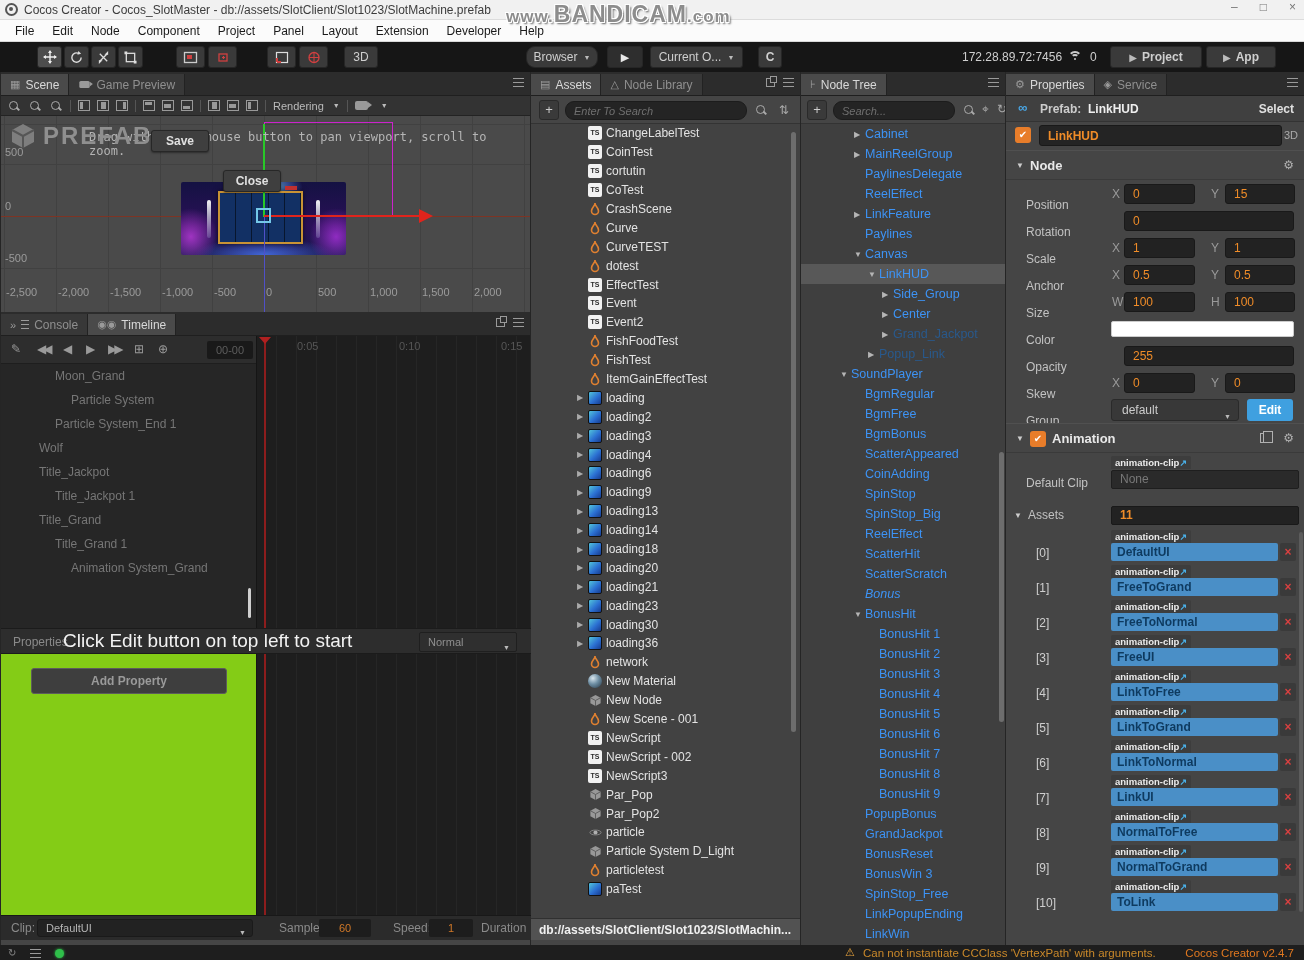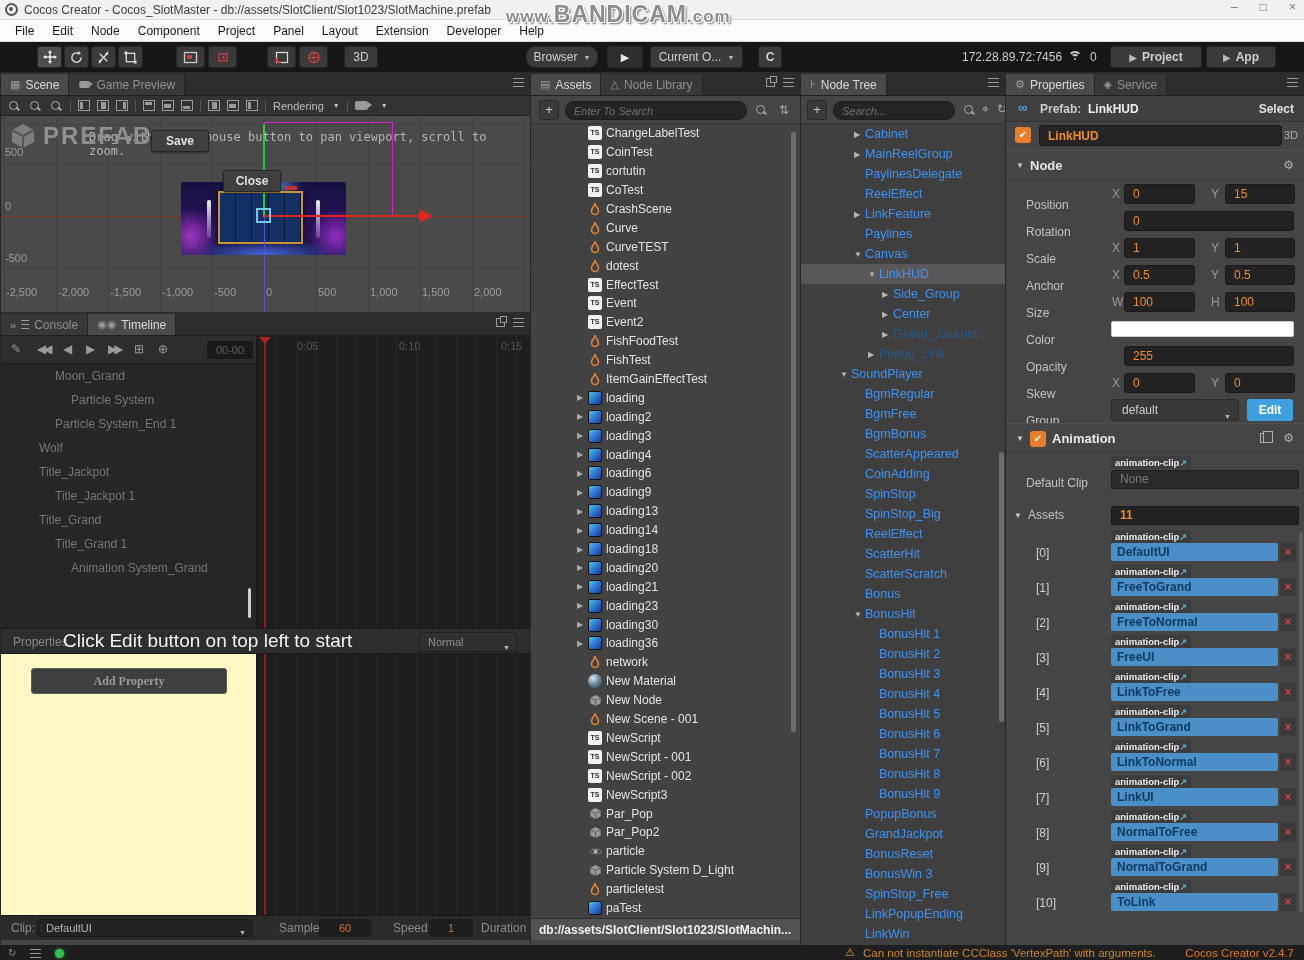--- a/index.html
+++ b/index.html
@@ -108,21 +108,21 @@
   .tl-tracks { position:absolute; left:0; top:52px; width:255px; height:264px; background:#262626; overflow:hidden; }
   .tl-track { height:24px; line-height:24px; font-size:12px; color:#767676; white-space:nowrap; }
   .tl-divider { position:absolute; left:255px; top:24px; width:1px; height:579px; background:#151515; }
   .tl-playhead { position:absolute; left:263px; top:30px; width:2px; height:573px; background:#8d1d1d; z-index:4; }
   .tl-flag { position:absolute; left:258px; top:25px; width:0; height:0; border-top:7px solid #b02020; border-left:6px solid transparent; border-right:6px solid transparent; z-index:5; }
   .tl-propsbar { position:absolute; left:0; top:316px; width:530px; height:26px; background:#2d2d2d; border-top:1px solid #1b1b1b; border-bottom:1px solid #1b1b1b; z-index:6; }
   .tl-propsbar .plab { position:absolute; left:12px; top:6px; font-size:12px; color:#8a8a8a; }
   .tl-overlay { position:absolute; left:62px; top:1px; font-size:19px; color:#f2f2f2; z-index:7; white-space:nowrap; }
   .tl-blend { position:absolute; left:418px; top:3px; width:98px; height:20px; background:#2f2f2f; border:1px solid #1f1f1f; border-radius:2px; color:#8f8f8f; font-size:11px; line-height:18px; padding-left:8px; }
   .tl-blend .ddown { position:absolute; right:6px; top:6px; }
-  .tl-propsleft { position:absolute; left:0; top:342px; width:255px; height:261px; background:#fef9c3; z-index:5;font-family:Liberation Serif, serif; }
+  .tl-propsleft { position:absolute; left:0; top:342px; width:255px; height:261px; background:#84cc16; z-index:5; }
   .addprop { position:absolute; left:30px; top:14px; width:196px; height:26px; background:#3e3e3e; border:1px solid #5c5c5c; border-radius:3px; color:#9a9a9a; font-size:12px; font-weight:bold; text-align:center; line-height:24px; }
   .tl-bottombar { position:absolute; left:0; top:603px; width:530px; height:25px; background:#2b2b2b; border-top:1px solid #181818; z-index:8; font-size:12px; color:#8a8a8a; }
   .tl-clip-dd { position:absolute; left:36px; top:3px; width:216px; height:18px; background:#222; border:1px solid #1a1a1a; border-radius:3px; color:#b5b5b5; font-size:11px; line-height:16px; padding-left:8px; }
   .tl-clip-dd .ddown { position:absolute; right:6px; top:5px; }
   .tl-num { position:absolute; top:3px; height:18px; background:#1d1d1d; border-radius:2px; color:#d07828; font-size:11px; text-align:center; line-height:18px; }
   .tl-lbl { position:absolute; top:5px; }
 
   
   .asset-list { position:absolute; left:0; top:52px; width:270px; height:794px; overflow:hidden; background:#424242; }
   .asset-row { display:flex; align-items:center; height:18.9px; padding-left:46px; font-size:12px; color:#e3e3e3; white-space:nowrap; }
@@ -684,25 +684,20 @@
           <span class="lbl">New Scene - 001</span>
         </div>
         <div class="asset-row">
           <span class="arrow"></span>
           <span class="ic ic-ts">TS</span>
           <span class="lbl">NewScript</span>
         </div>
         <div class="asset-row">
           <span class="arrow"></span>
           <span class="ic ic-ts">TS</span>
-          <span class="lbl">NewScript - 001</span>
-        </div>
-        <div class="asset-row">
-          <span class="arrow"></span>
-          <span class="ic ic-ts">TS</span>
           <span class="lbl">NewScript - 002</span>
         </div>
         <div class="asset-row">
           <span class="arrow"></span>
           <span class="ic ic-ts">TS</span>
           <span class="lbl">NewScript3</span>
         </div>
         <div class="asset-row">
           <span class="arrow"></span>
           <span class="ic">
@@ -865,21 +860,21 @@
           <span>ReelEffect</span>
         </div>
         <div class="tree-row" style="padding-left: 53px;">
           <span class="arrow"></span>
           <span>ScatterHit</span>
         </div>
         <div class="tree-row" style="padding-left: 53px;">
           <span class="arrow"></span>
           <span>ScatterScratch</span>
         </div>
-        <div class="tree-row" style="padding-left: 53px;">
+        <div class="tree-row" style="padding-left: 53px; font-style: italic;">
           <span class="arrow"></span>
           <span>Bonus</span>
         </div>
         <div class="tree-row" style="padding-left: 53px;">
           <span class="arrow">▼</span>
           <span>BonusHit</span>
         </div>
         <div class="tree-row" style="padding-left: 67px;">
           <span class="arrow"></span>
           <span>BonusHit 1</span>

